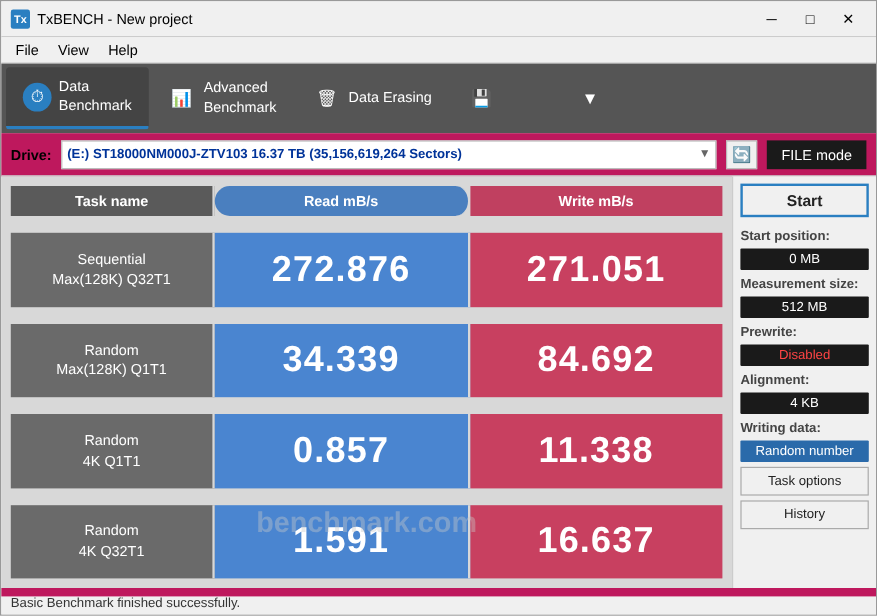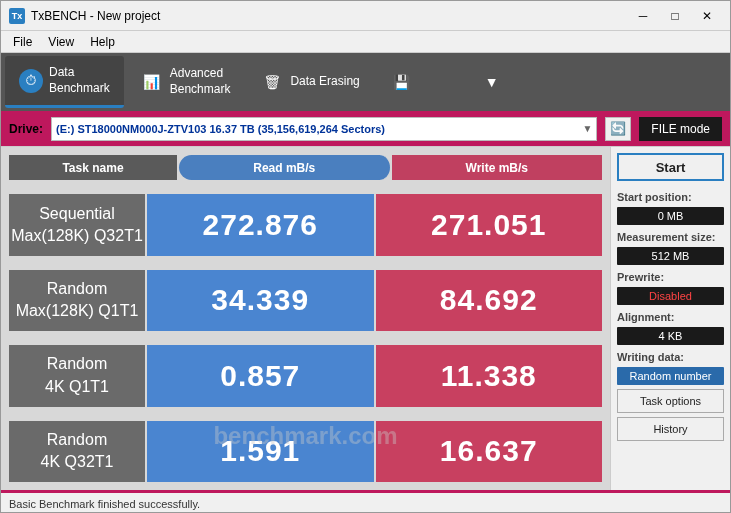--- a/index.html
+++ b/index.html
@@ -212,26 +212,26 @@
       font-size: 12px;
     }
 
     
     .bench-row {
       display: flex;
       height: 68px;
       gap: 0;
     }
     .row-name {
-      width: 138px;
+      width: 170px;
       background: #6a6a6a;
       color: white;
       display: flex; align-items: center; justify-content: center;
       text-align: center;
-      font-size: 16px;
+      font-size: 12px;
       line-height: 1.4;
       border-right: 2px solid #d8d8d8;
     }
     .row-read {
       flex: 1;
       background: #4a85d0;
       color: white;
       display: flex; align-items: center; justify-content: center;
       font-size: 30px;
       font-weight: bold;
@@ -292,23 +292,22 @@
       border: 1px solid #aaa;
       color: #222;
       font-size: 11px;
       cursor: pointer;
     }
 
     
     .status-bar {
       height: 24px;
       background: #f0f0f0;
-      border-top: 3px solid #be185d;
-      display: flex;
-      align-items: center;
+      border-top: 7px solid #be185d;
+      display: flex;
       padding: 0 8px;
       font-size: 11px;
       color: #333;
     }
   </style>
 </head>
 <body>
 
 <div class="title-bar">
   <div class="title-bar-left">

